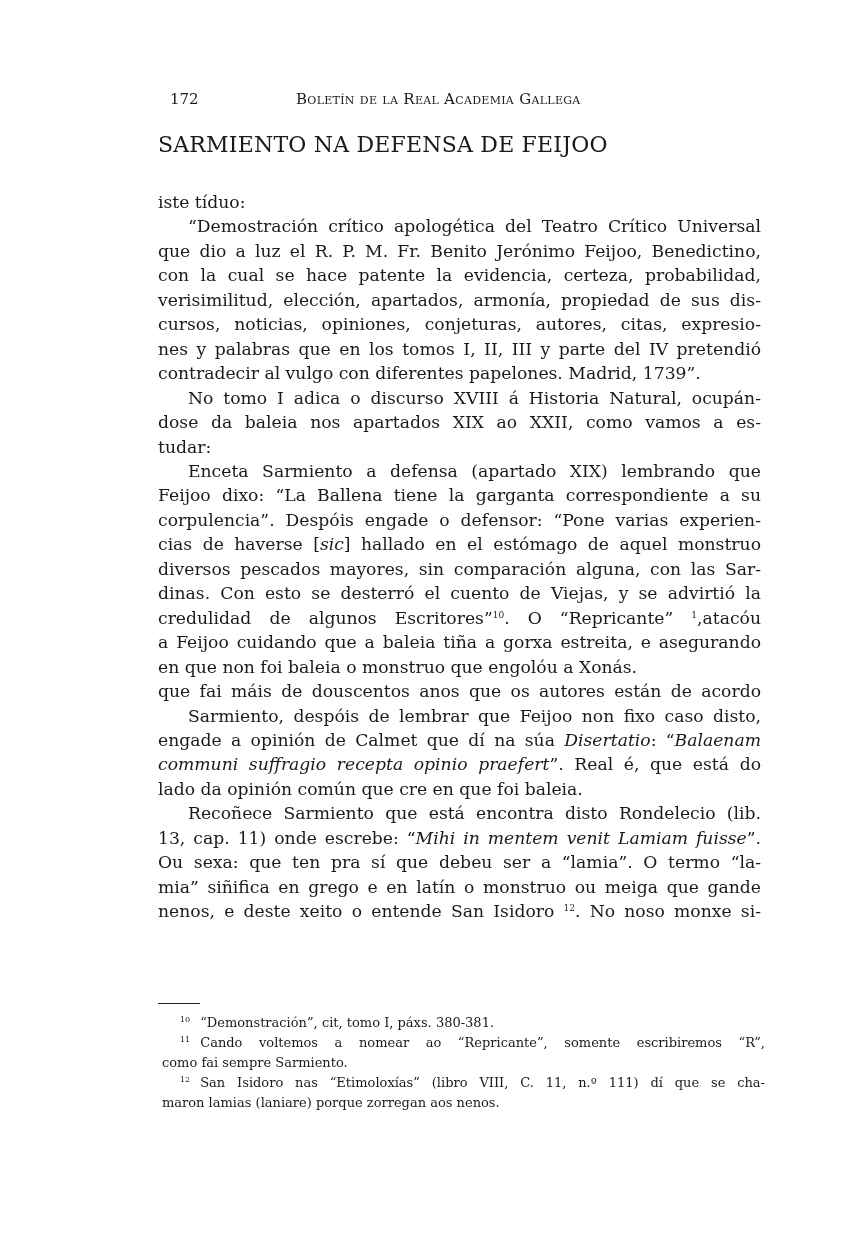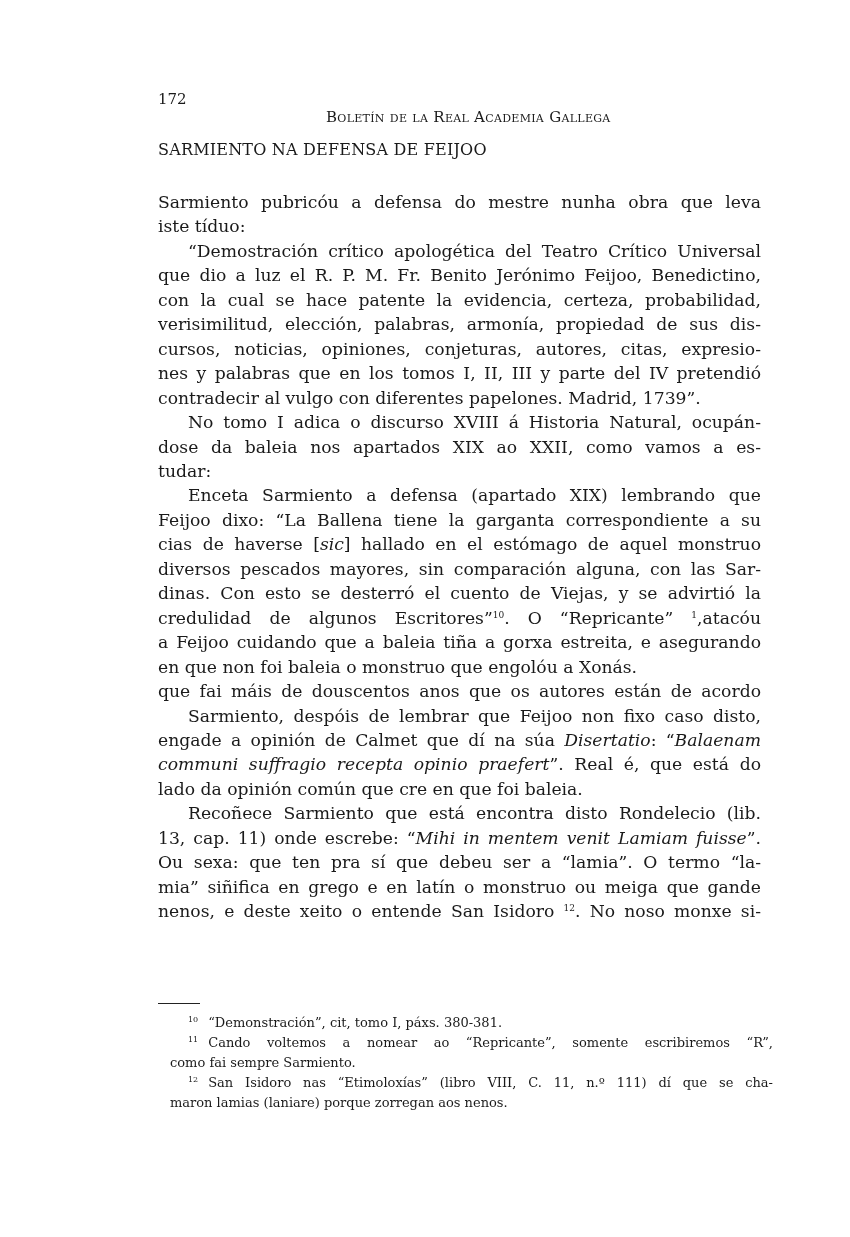--- a/index.html
+++ b/index.html
@@ -1,71 +1,71 @@
 <!DOCTYPE html>
 <html><head>
   <meta charset="utf-8">
   <style>
     html, body { margin: 0; padding: 0; background: #ffffff; }
     body { width: 850px; height: 1237px; position: relative; overflow: hidden; color: #1a1a1a;
       font-family: "DejaVu Serif", "Liberation Serif", serif; }
     .page { position: absolute; left: 158px; top: 0; width: 603px; }
     .running-head { position: absolute; top: 90px; left: 0; width: 603px; height: 22px; font-size: 15px; }
-    .page-number { position: absolute; left: 0; top: 0; }
-    .journal-title { position: absolute; left: 138px; top: 18px; font-variant: small-caps; letter-spacing: 0.3px; margin-left: 30px; }
-    .article-title { position: absolute; top: 140px; left: 0; font-size: 16px; letter-spacing: 0.2px; }
+    .page-number { position: absolute; left: 12px; top: 0; }
+    .journal-title { position: absolute; left: 138px; top: 0; font-variant: small-caps; letter-spacing: 0.3px; }
+    .article-title { position: absolute; top: 132px; left: 0; font-size: 22px; letter-spacing: 0.2px; }
     .body { position: absolute; top: 190px; left: 0; width: 603px; font-size: 17.2px; line-height: 24.45px; text-align: justify; }
     .line { display: block; text-align: justify; text-align-last: justify; white-space: nowrap; }
     .line.last { text-align-last: left; }
     .line.indent { padding-left: 30px; }
     i { font-style: italic; }
     sup { font-size: 9px; vertical-align: 6px; line-height: 0; }
     .fn-rule { position: absolute; top: 1003px; left: 0; width: 42px; height: 1px; background: #222; }
-    .footnotes { position: absolute; top: 1013px; left: 12px; width: 603px; font-size: 13px; line-height: 20px; }
+    .footnotes { position: absolute; top: 1013px; left: 4px; width: 603px; font-size: 13px; line-height: 20px; }
     .fn .line.indent { padding-left: 18px; }
     .fn sup { font-size: 8px; vertical-align: 5px; margin-right: 10px; }
   </style>
 </head>
 <body>
 
 <div class="page">
 
   <div class="running-head">
     <span class="page-number">172</span>
     <span class="journal-title">Boletín de la Real Academia Gallega</span>
   </div>
 
   <div class="article-title">SARMIENTO NA DEFENSA DE FEIJOO</div>
 
   <div class="body">
 
     <div>
-      <span class="line">Sarmiento pubricóu a defensa do mestre nunha obra que leva</span>
       <span class="line last">iste tíduo:</span>
     </div>
 
     <div>
       <span class="line indent">“Demostración crítico apologética del Teatro Crítico Universal</span>
       <span class="line">que dio a luz el R. P. M. Fr. Benito Jerónimo Feijoo, Benedictino,</span>
       <span class="line">con la cual se hace patente la evidencia, certeza, probabilidad,</span>
-      <span class="line">verisimilitud, elección, palabras, armonía, propiedad de sus dis-</span>
+      <span class="line">verisimilitud, elección, apartados, armonía, propiedad de sus dis-</span>
       <span class="line">cursos, noticias, opiniones, conjeturas, autores, citas, expresio-</span>
       <span class="line">nes y palabras que en los tomos I, II, III y parte del IV pretendió</span>
       <span class="line last">contradecir al vulgo con diferentes papelones. Madrid, 1739”.</span>
     </div>
 
     <div>
       <span class="line indent">No tomo I adica o discurso XVIII á Historia Natural, ocupán-</span>
       <span class="line">dose da baleia nos apartados XIX ao XXII, como vamos a es-</span>
       <span class="line last">tudar:</span>
     </div>
 
     <div>
       <span class="line indent">Enceta Sarmiento a defensa (apartado XIX) lembrando que</span>
       <span class="line">Feijoo dixo: “La Ballena tiene la garganta correspondiente a su</span>
+      <span class="line">corpulencia”. Despóis engade o defensor: “Pone varias experien-</span>
       <span class="line"><span>cias de haverse [</span><i>sic</i><span>] hallado en el estómago de aquel monstruo</span></span>
       <span class="line">diversos pescados mayores, sin comparación alguna, con las Sar-</span>
       <span class="line">dinas. Con esto se desterró el cuento de Viejas, y se advirtió la</span>
       <span class="line"><span>credulidad de algunos Escritores”</span><sup>10</sup><span>. O “Repricante” </span><sup>1</sup><span>,atacóu</span></span>
       <span class="line">a Feijoo cuidando que a baleia tiña a gorxa estreita, e asegurando</span>
       <span class="line last">en que non foi baleia o monstruo que engolóu a Xonás.</span>
       <span class="line">que fai máis de douscentos anos que os autores están de acordo</span>
     </div>
 
     <div>

